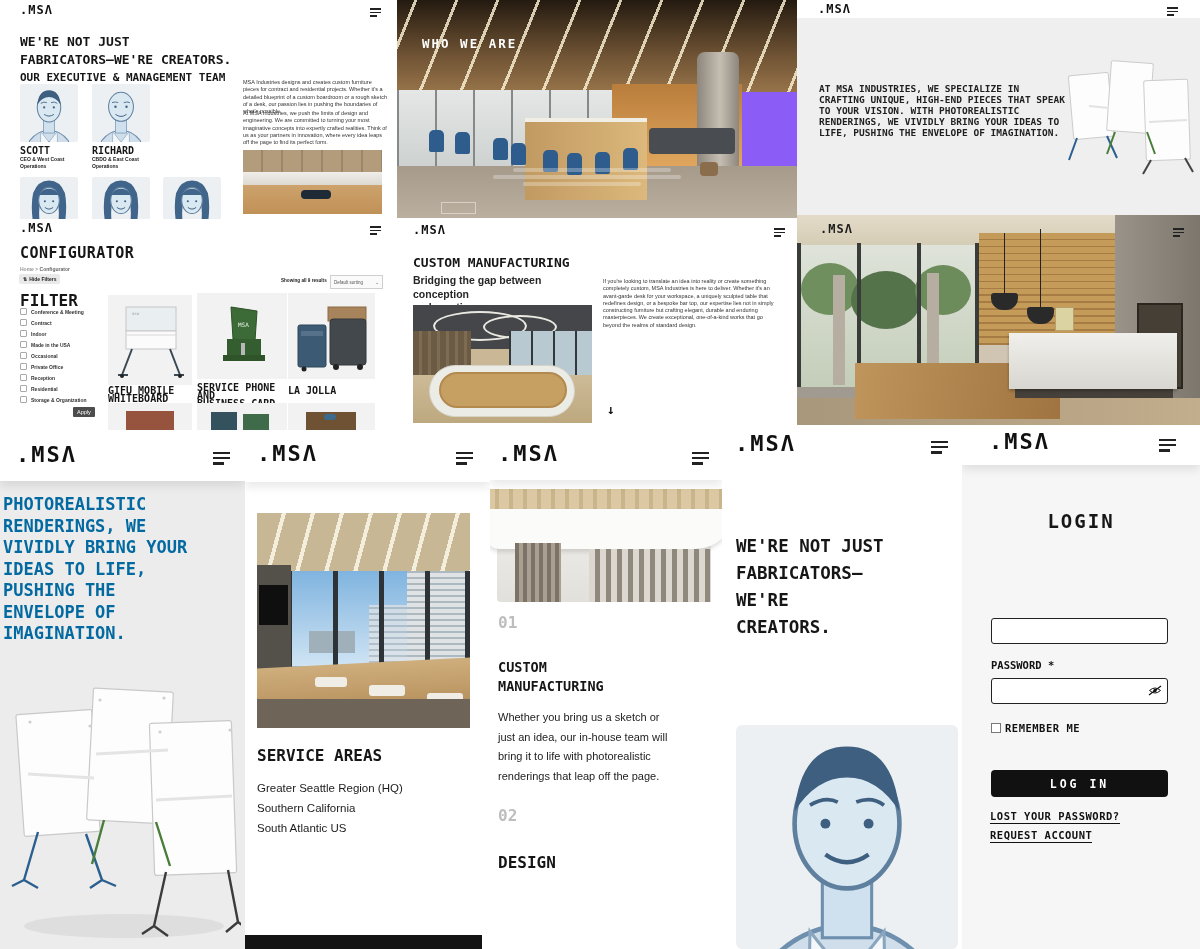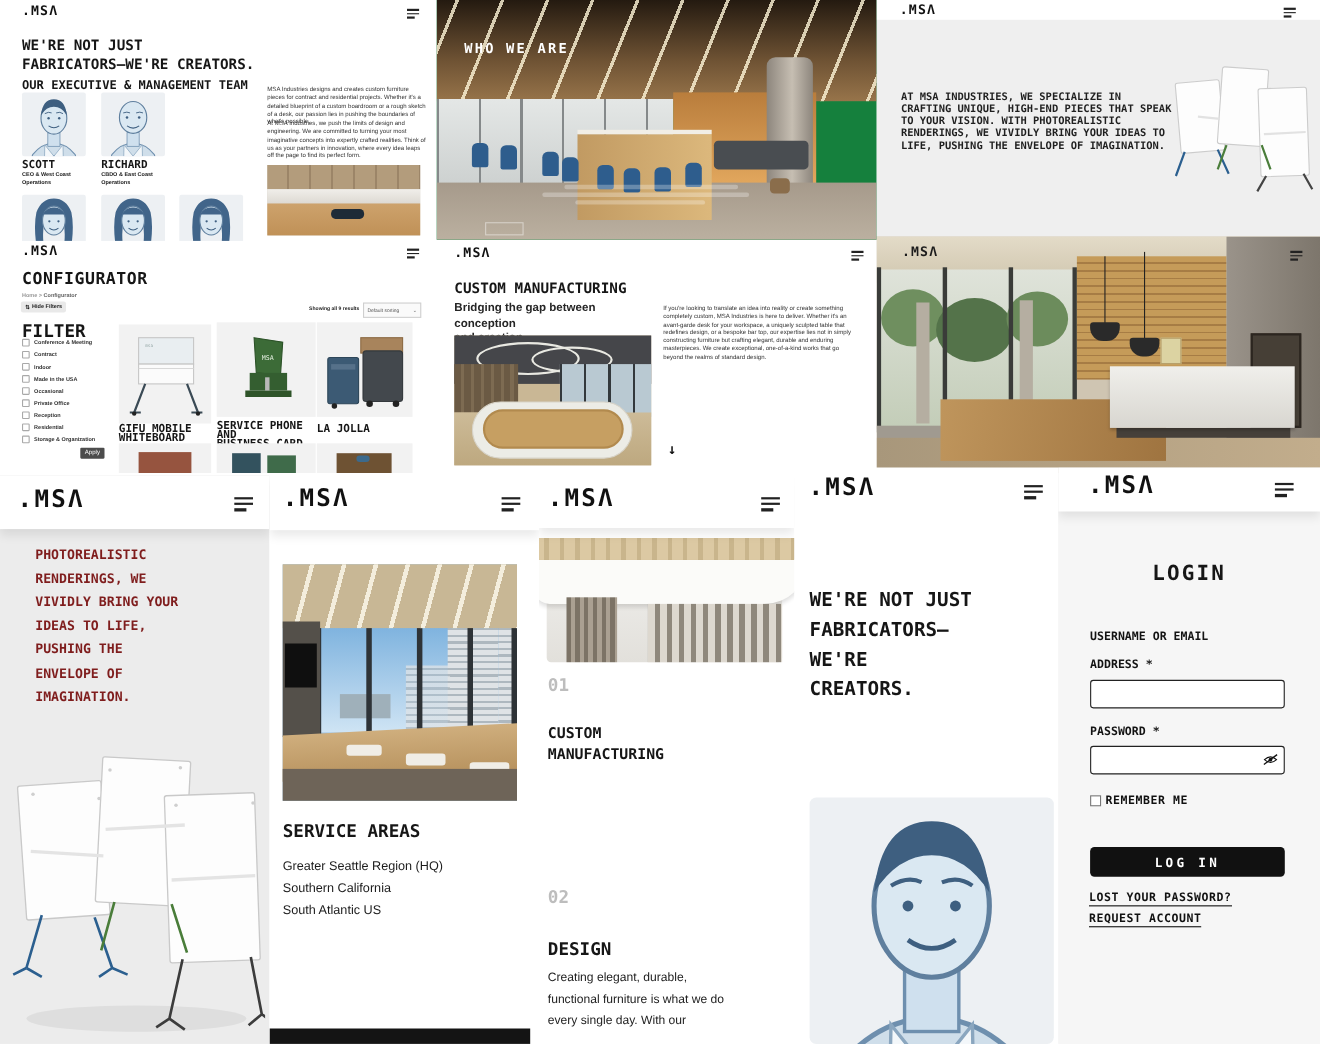--- a/index.html
+++ b/index.html
@@ -31,21 +31,21 @@
   .pcard{position:absolute;width:58px;height:58px;background:#edf0f3;border-radius:2px;overflow:hidden}
   .pname{position:absolute;font-size:10px}
   .prole{position:absolute;font-size:5px;line-height:6.5px;font-weight:bold;color:#222}
   
   #phA{left:243px;top:150px;width:139px;height:64px;background:#d8d2c6}
   #phA .wood{left:0;top:0;width:139px;height:22px;background:repeating-linear-gradient(90deg,#b39c7c 0 18px,#9c8568 18px 20px)}
   #phA .white{left:0;top:22px;width:139px;height:13px;background:linear-gradient(#f0eeea,#ddd9d2)}
   #phA .tan{left:0;top:35px;width:139px;height:29px;background:linear-gradient(#cda26c,#c09157)}
   #phA .shade{left:58px;top:40px;width:30px;height:9px;background:#1e2b37;border-radius:4px}
   
-  #tB{left:397px;top:0;width:400px;height:218px;background:#15803d}
+  #tB{left:397px;top:0;width:400px;height:218px;background:#8b5cf6}
   #tB .ceil{left:0;top:0;width:400px;height:92px;
      background:linear-gradient(180deg,#241a10,#6f5334 60%,#97744a);}
   #tB .ceil::after{content:"";position:absolute;inset:0;
      background:repeating-linear-gradient(112deg,rgba(255,244,210,0) 0 16px,rgba(255,246,216,.8) 16px 19px,rgba(255,244,210,0) 19px 38px)}
   #tB .wallL{left:0;top:90px;width:215px;height:78px;background:#dadedd;
      background-image:repeating-linear-gradient(90deg,#85898a 0 2px,transparent 2px 38px),linear-gradient(#e4e7e6,#cdd1d0)}
   #tB .wallO{left:215px;top:84px;width:130px;height:88px;background:linear-gradient(#b97d3c,#e4a95f)}
   #tB .pillar{left:300px;top:52px;width:42px;height:135px;border-radius:8px;
      background:linear-gradient(90deg,#8d867d,#c6beb2 55%,#8d867d)}
   #tB .floor{left:0;top:166px;width:400px;height:52px;background:linear-gradient(#a69a8b,#bbb0a0)}
@@ -110,21 +110,21 @@
   #tF .deskwood{left:58px;top:148px;width:205px;height:56px;background:linear-gradient(100deg,#bf955c,#9f7440)}
   #tF .counter{left:212px;top:118px;width:168px;height:56px;background:linear-gradient(#f0efeb,#d8d6d0);box-shadow:0 2px 3px rgba(0,0,0,.25)}
   #tF .base{left:218px;top:174px;width:158px;height:9px;background:#46403а;background-color:#46403a}
   #tF .floor{left:0;top:183px;width:403px;height:32px;background:linear-gradient(90deg,#a8977b,#c2ad8c)}
   #tF .pave{left:0;top:172px;width:118px;height:43px;background:#a09a90}
   
   .mhdr{position:absolute;left:0;top:0;right:0;background:#fff;z-index:5;box-shadow:0 5px 9px rgba(0,0,0,.09)}
   
   #tG{left:0;top:432px;width:245px;height:517px;background:#ececec}
   #tG .mhdr{height:49px}
-  #tG .txt{left:32px;top:62px;width:199px;font-size:12px;line-height:21.5px;color:#7f1d1d}
+  #tG .txt{left:3px;top:62px;width:199px;font-size:17px;line-height:21.5px;color:#0369a1}
   
   #tH{left:245px;top:430px;width:245px;height:519px}
   #tH .mhdr{height:52px}
   #phH{left:12px;top:83px;width:213px;height:215px;background:#8fb6d8}
   #phH .ceil{left:0;top:0;width:213px;height:58px;background:#c8b795;
      background-image:repeating-linear-gradient(105deg,transparent 0 24px,#f4eedd 24px 28px)}
   #phH .sky{left:22px;top:55px;width:191px;height:98px;background:linear-gradient(#7db2de,#cfe4f4)}
   .bldg{position:absolute;background:repeating-linear-gradient(0deg,#dfe3e6 0 4px,#aeb8bf 4px 6px)}
   #phH .vm{position:absolute;top:52px;width:5px;height:105px;background:#2e3337}
   #phH .lwall{left:0;top:52px;width:34px;height:105px;background:#54504a}
@@ -570,25 +570,26 @@
         </span>
     </div>
     <div class="abs" id="phI">
       <div class="abs woodtop"></div>
       <div class="abs apron"></div>
       <div class="abs legL"></div>
       <div class="abs panelR"></div>
     </div>
     <div class="num" style="top:183px">01</div>
     <div class="stitle h-mono prel" style="top:228px;width:140px">CUSTOM MANUFACTURING</div>
+    <div class="stext prel sans" style="top:278px">Whether you bring us a sketch or
+just an idea, our in-house team will
+bring it to life with photorealistic
+renderings that leap off the page.</div>
     <div class="num" style="top:376px">02</div>
     <div class="stitle h-mono" style="top:423px;font-size:16px">DESIGN</div>
-    <div class="stext prel sans" style="top:450px">Creating elegant, durable,
-functional furniture is what we do
-every single day. With our</div>
   </div>
 
   <div class="tile" id="tJ">
     <span class="logo lg abs" style="left:10px;top:8px">MSΛ</span>
     <span class="hb lg abs" style="right:14px;top:16px">
         <i></i>
         <i></i>
         <i></i>
       </span>
     <div class="abs h-mono prel head">WE'RE NOT JUST
@@ -605,22 +606,20 @@
   <div class="tile" id="tK">
     <div class="mhdr">
       <span class="logo lg abs" style="left:27px;top:6px">MSΛ</span>
       <span class="hb lg abs" style="right:24px;top:14px">
           <i></i>
           <i></i>
           <i></i>
         </span>
     </div>
     <div class="abs h-mono login">LOGIN</div>
-    <div class="lab prel" style="top:142px;width:135px">USERNAME OR EMAIL
-ADDRESS *</div>
     <input class="k-input" style="top: 193px;">
     <div class="lab" style="top:228px">PASSWORD *</div>
     <input class="k-input" style="top: 253px;">
     <svg class="eye" viewBox="0 0 14 11">
       <path d="M1.5,5.5 Q7,0.5 12.5,5.5 Q7,10.5 1.5,5.5 Z" fill="none" stroke="#111" stroke-width="1"></path>
       <circle cx="7" cy="5.5" r="1.7" fill="#111"></circle>
       <line x1="1" y1="10" x2="13" y2="1" stroke="#111" stroke-width="1.2"></line>
     </svg>
     <div class="rem">
       <span class="rembox"></span>

